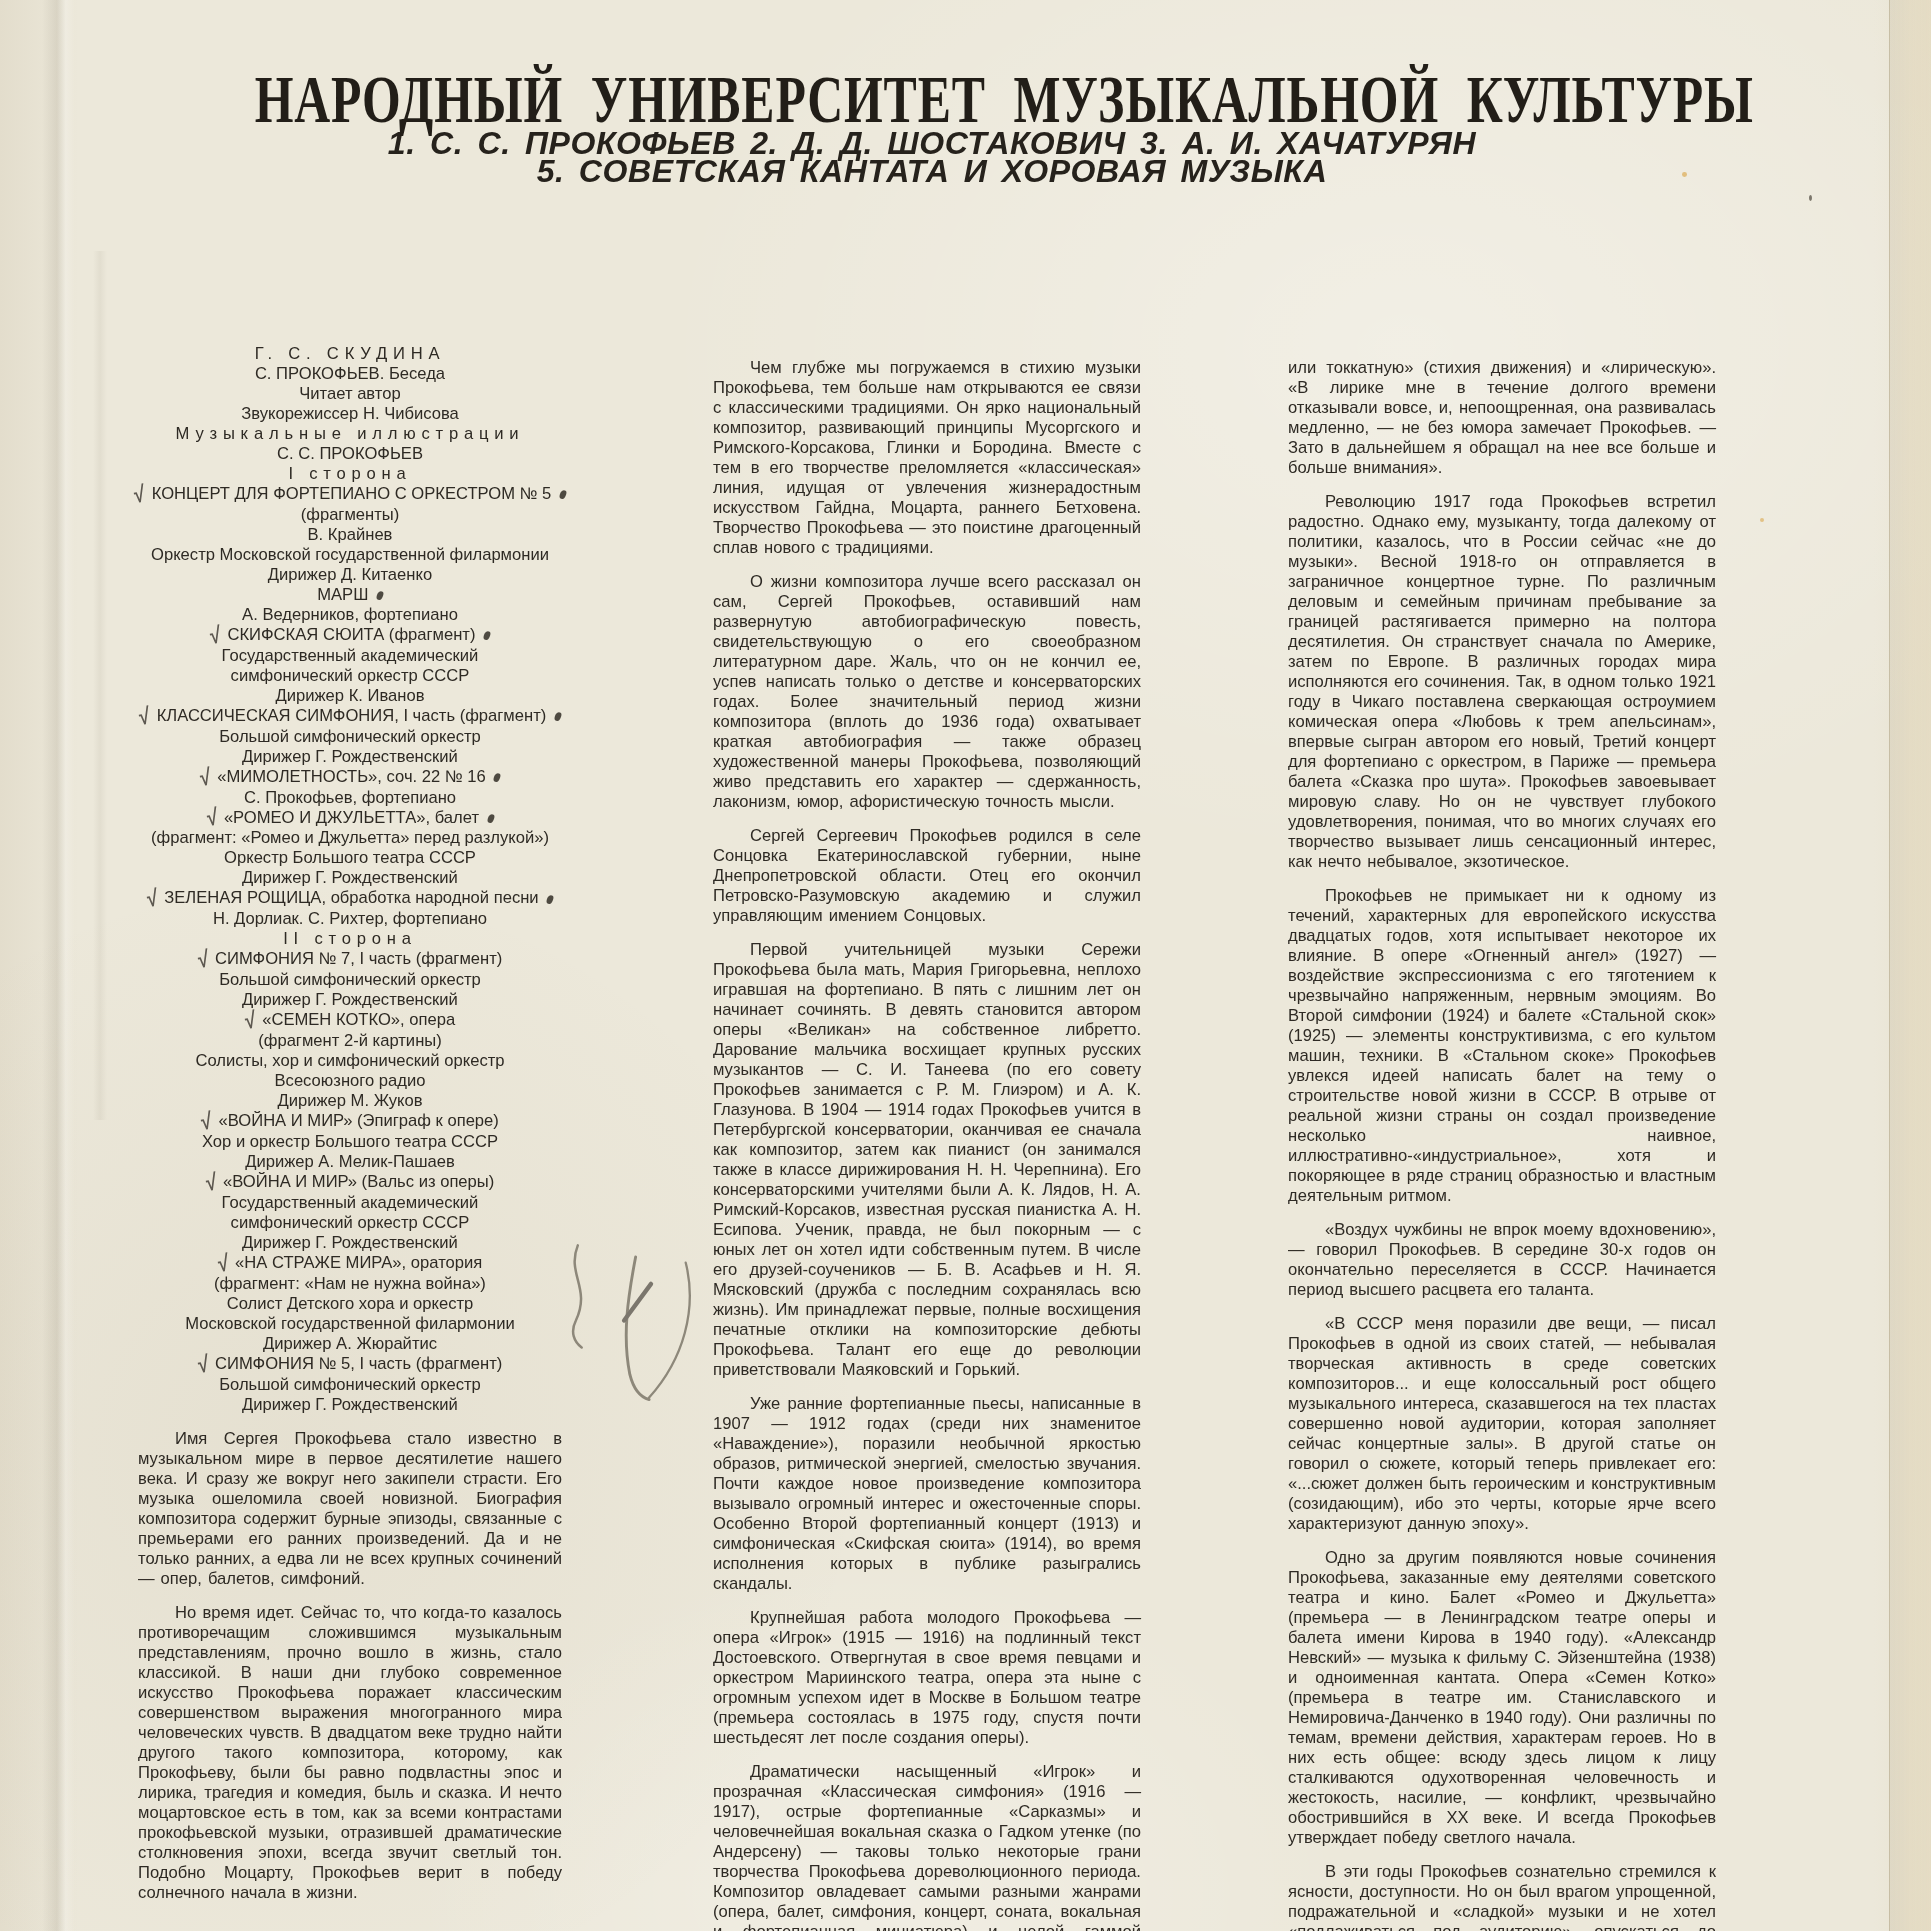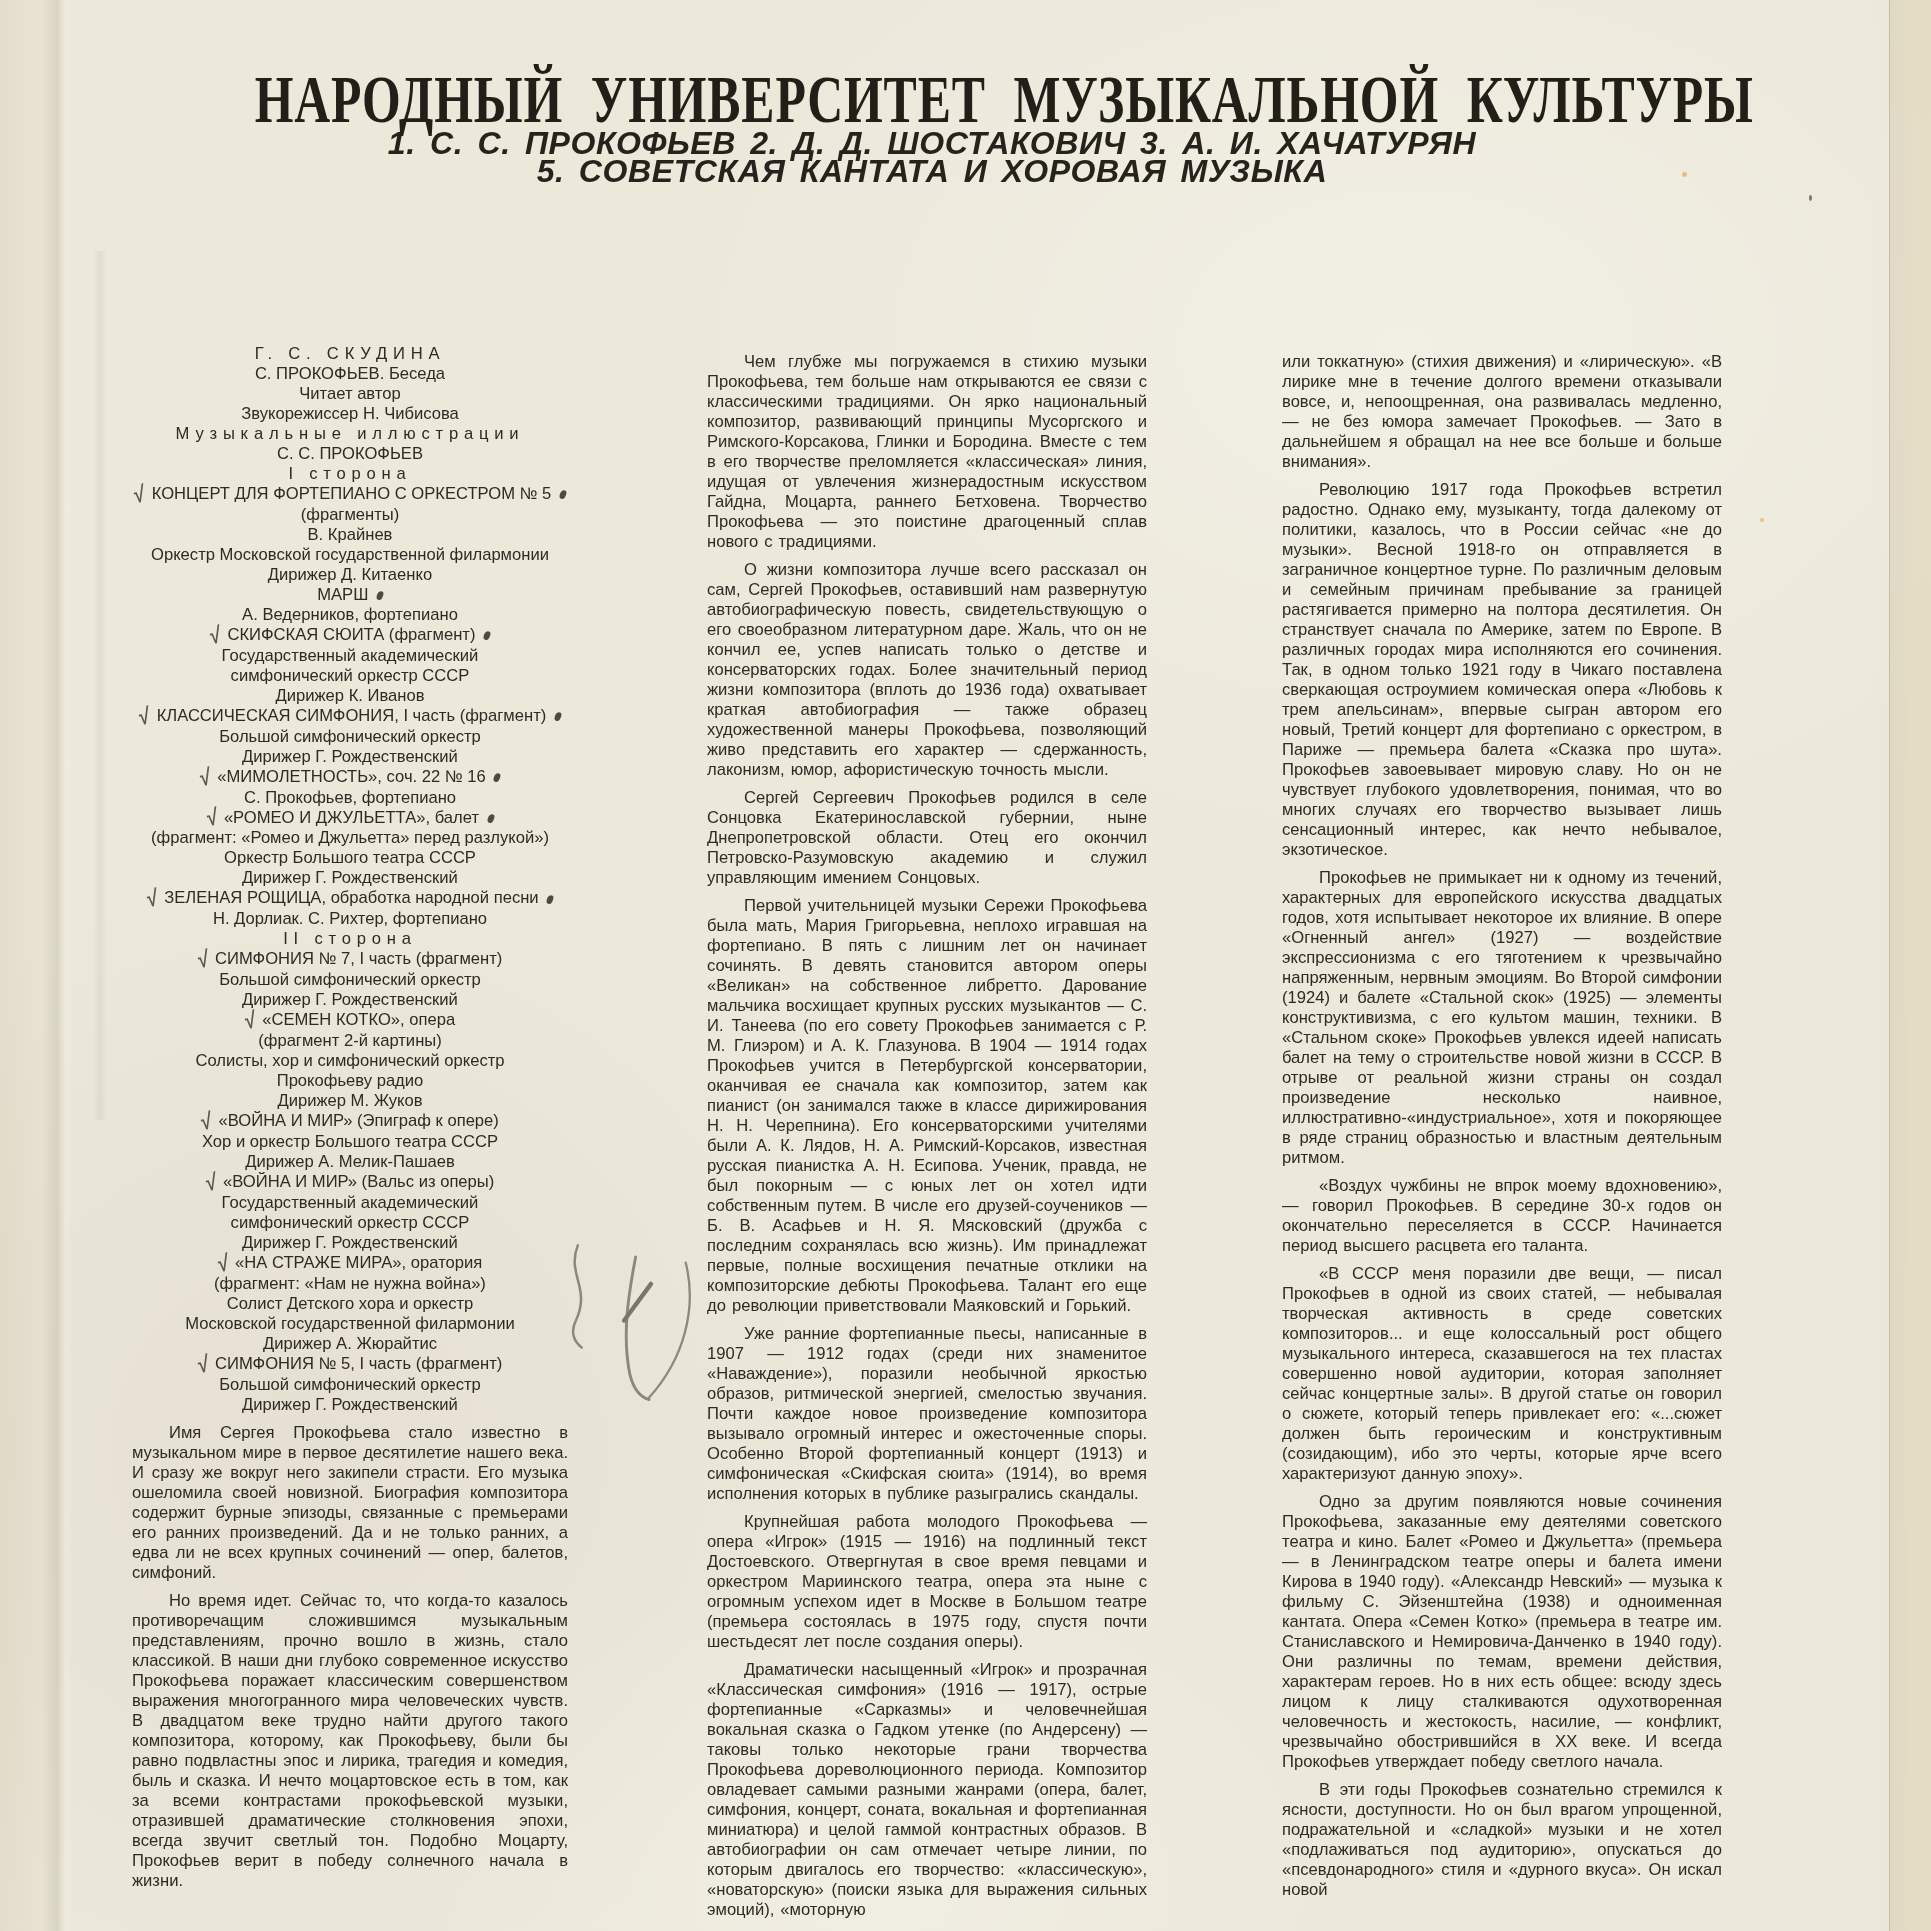--- a/index.html
+++ b/index.html
@@ -41,21 +41,21 @@
   .tracklist{text-align:center;}
   .tl-line{white-space:normal;}
   .tl-line .b{font-weight:normal;}
   .tl-line.spaced{letter-spacing:5.8px;}
   .check{display:inline-block;font-weight:bold;font-size:19.3px;color:#46413a;
     transform:rotate(-7deg) scaleY(1.2);margin-right:6.8px;vertical-align:-1.9px;opacity:.85;}
   .blot{display:inline-block;width:5.8px;height:8.7px;background:#332e26;border-radius:60% 40% 55% 45%;
     transform:rotate(18deg);margin-left:8.7px;vertical-align:middle;opacity:.85;}
 
   .paragraphs{margin-top:8.7px;}
-  .body-p{margin:8px;text-align:justify;text-indent:37px;word-spacing:1.4px;}
+  .body-p{margin:14px;text-align:justify;text-indent:37px;word-spacing:1.4px;}
   .body-p.no-indent{text-indent:0;}
 
   .squiggle{position:absolute;left:541px;top:1228px;pointer-events:none;opacity:.75;}
 </style>
 </head>
 <body>
 
 <div class="page">
   <div class="crease-left"></div>
   <div class="crease-left2"></div>
@@ -103,21 +103,21 @@
         <div class="tl-line"><span>Дирижер </span><span class="b">Г. Рождественский</span></div>
         <div class="tl-line"><span class="check">√</span><span class="b">ЗЕЛЕНАЯ РОЩИЦА, </span><span>обработка народной песни</span><span class="blot"></span></div>
         <div class="tl-line"><span class="b">Н. Дорлиак. С. Рихтер,</span><span> фортепиано</span></div>
         <div class="tl-line spaced"><span>II сторона</span></div>
         <div class="tl-line"><span class="check">√</span><span class="b">СИМФОНИЯ № 7, I часть </span><span>(фрагмент)</span></div>
         <div class="tl-line"><span>Большой симфонический оркестр</span></div>
         <div class="tl-line"><span>Дирижер </span><span class="b">Г. Рождественский</span></div>
         <div class="tl-line"><span class="check">√</span><span class="b">«СЕМЕН КОТКО», </span><span>опера</span></div>
         <div class="tl-line"><span>(фрагмент 2-й картины)</span></div>
         <div class="tl-line"><span>Солисты, хор и симфонический оркестр</span></div>
-        <div class="tl-line"><span>Прокофьеву радио</span></div>
+        <div class="tl-line"><span>Всесоюзного радио</span></div>
         <div class="tl-line"><span>Дирижер </span><span class="b">М. Жуков</span></div>
         <div class="tl-line"><span class="check">√</span><span class="b">«ВОЙНА И МИР» </span><span>(Эпиграф к опере)</span></div>
         <div class="tl-line"><span>Хор и оркестр Большого театра СССР</span></div>
         <div class="tl-line"><span>Дирижер </span><span class="b">А. Мелик-Пашаев</span></div>
         <div class="tl-line"><span class="check">√</span><span class="b">«ВОЙНА И МИР» </span><span>(Вальс из оперы)</span></div>
         <div class="tl-line"><span>Государственный академический</span></div>
         <div class="tl-line"><span>симфонический оркестр СССР</span></div>
         <div class="tl-line"><span>Дирижер </span><span class="b">Г. Рождественский</span></div>
         <div class="tl-line"><span class="check">√</span><span class="b">«НА СТРАЖЕ МИРА», </span><span>оратория</span></div>
         <div class="tl-line"><span>(фрагмент: «Нам не нужна война»)</span></div>

